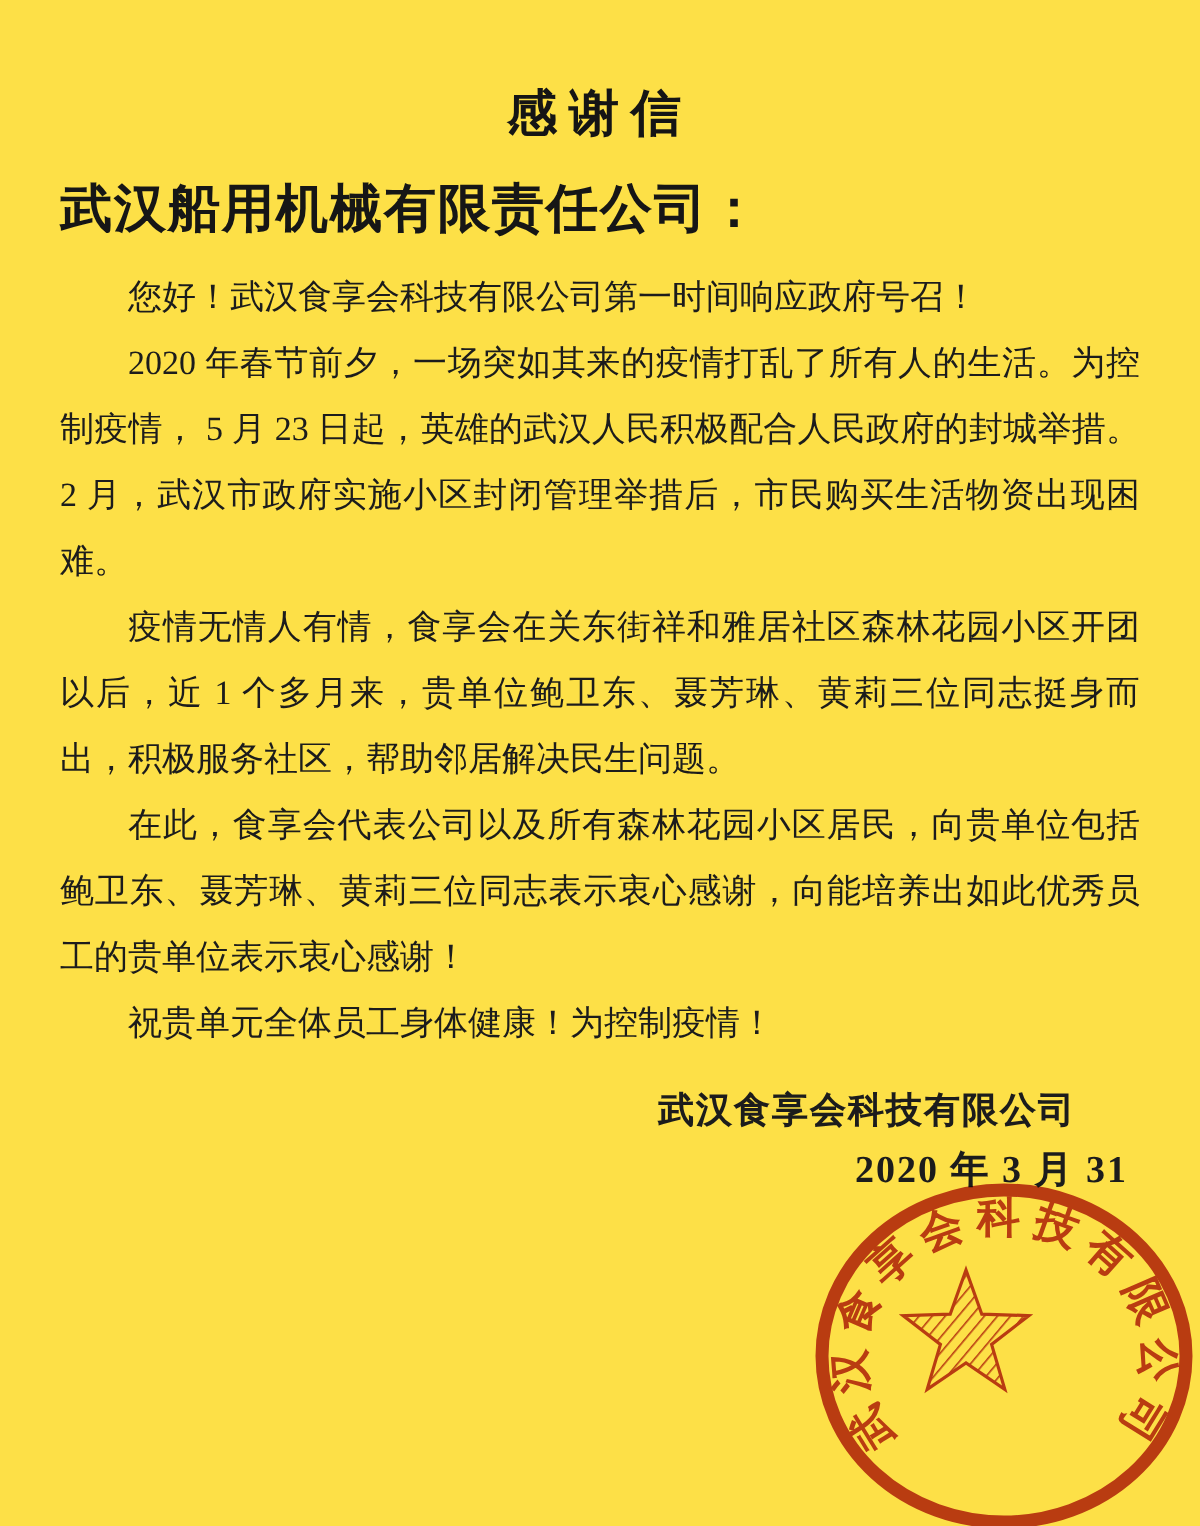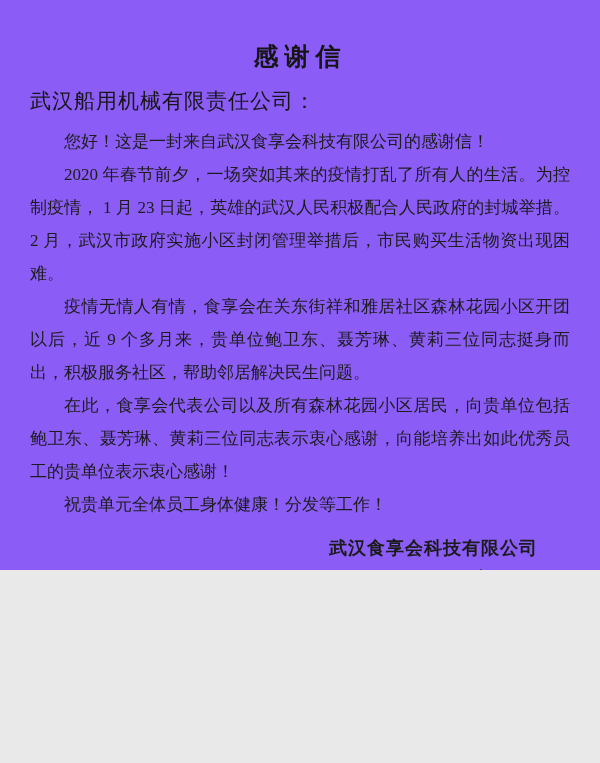--- a/index.html
+++ b/index.html
@@ -3,39 +3,39 @@
 <meta charset="utf-8">
 <style>
   html,body{margin:0;padding:0;}
   body{
     width:600px;height:763px;
     background:#e9e9e9;
     font-family:"Liberation Serif","DejaVu Serif",serif;
   }
   .page{
     position:relative;
-    width:600px;height:570px;
-    background:#8b5cf6;
+    width:600px;height:763px;
+    background:#fde047;
     overflow:hidden;
     color:#1c1c1c;
   }
   .page-inner{
     padding:36px 30px 0 30px;
   }
   .title{
     text-align:center;
     font-size:25px;
     font-weight:bold;
     letter-spacing:6px;
     margin:4px 0 14px 0;
     color:#151515;
   }
   .recipient{
-    font-size:21px;
-    font-weight:normal;
+    font-size:26px;
+    font-weight:bold;
     margin:0 0 10px 0;
     letter-spacing:1px;
     color:#161616;
   }
   .body-text p{
     margin:0;
     font-size:17px;
     line-height:33px;
     text-indent:2em;
     text-align:justify;
@@ -79,25 +79,25 @@
 </head>
 <body>
 
 <div class="page">
   <div class="page-inner">
     <h1 class="title">感谢信</h1>
 
     <div class="recipient">武汉船用机械有限责任公司：</div>
 
     <div class="body-text">
-      <p>您好！这是一封来自武汉食享会科技有限公司的感谢信！</p>
-      <p>2020 年春节前夕，一场突如其来的疫情打乱了所有人的生活。为控制疫情， 1 月 23 日起，英雄的武汉人民积极配合人民政府的封城举措。2 月，武汉市政府实施小区封闭管理举措后，市民购买生活物资出现困难。</p>
-      <p>疫情无情人有情，食享会在关东街祥和雅居社区森林花园小区开团以后，近 9 个多月来，贵单位鲍卫东、聂芳琳、黄莉三位同志挺身而出，积极服务社区，帮助邻居解决民生问题。</p>
+      <p>您好！武汉食享会科技有限公司第一时间响应政府号召！</p>
+      <p>2020 年春节前夕，一场突如其来的疫情打乱了所有人的生活。为控制疫情， 5 月 23 日起，英雄的武汉人民积极配合人民政府的封城举措。2 月，武汉市政府实施小区封闭管理举措后，市民购买生活物资出现困难。</p>
+      <p>疫情无情人有情，食享会在关东街祥和雅居社区森林花园小区开团以后，近 1 个多月来，贵单位鲍卫东、聂芳琳、黄莉三位同志挺身而出，积极服务社区，帮助邻居解决民生问题。</p>
       <p>在此，食享会代表公司以及所有森林花园小区居民，向贵单位包括鲍卫东、聂芳琳、黄莉三位同志表示衷心感谢，向能培养出如此优秀员工的贵单位表示衷心感谢！</p>
-      <p class="closing-line">祝贵单元全体员工身体健康！分发等工作！</p>
+      <p class="closing-line">祝贵单元全体员工身体健康！为控制疫情！</p>
     </div>
 
     <div class="signature-block">
       <div class="signature-company">武汉食享会科技有限公司</div>
       <div class="signature-date">2020 年 3 月 31</div>
     </div>
   </div>
 
   <svg class="seal" viewBox="0 0 200 186" xmlns="http://www.w3.org/2000/svg" aria-hidden="true">
     <defs>

